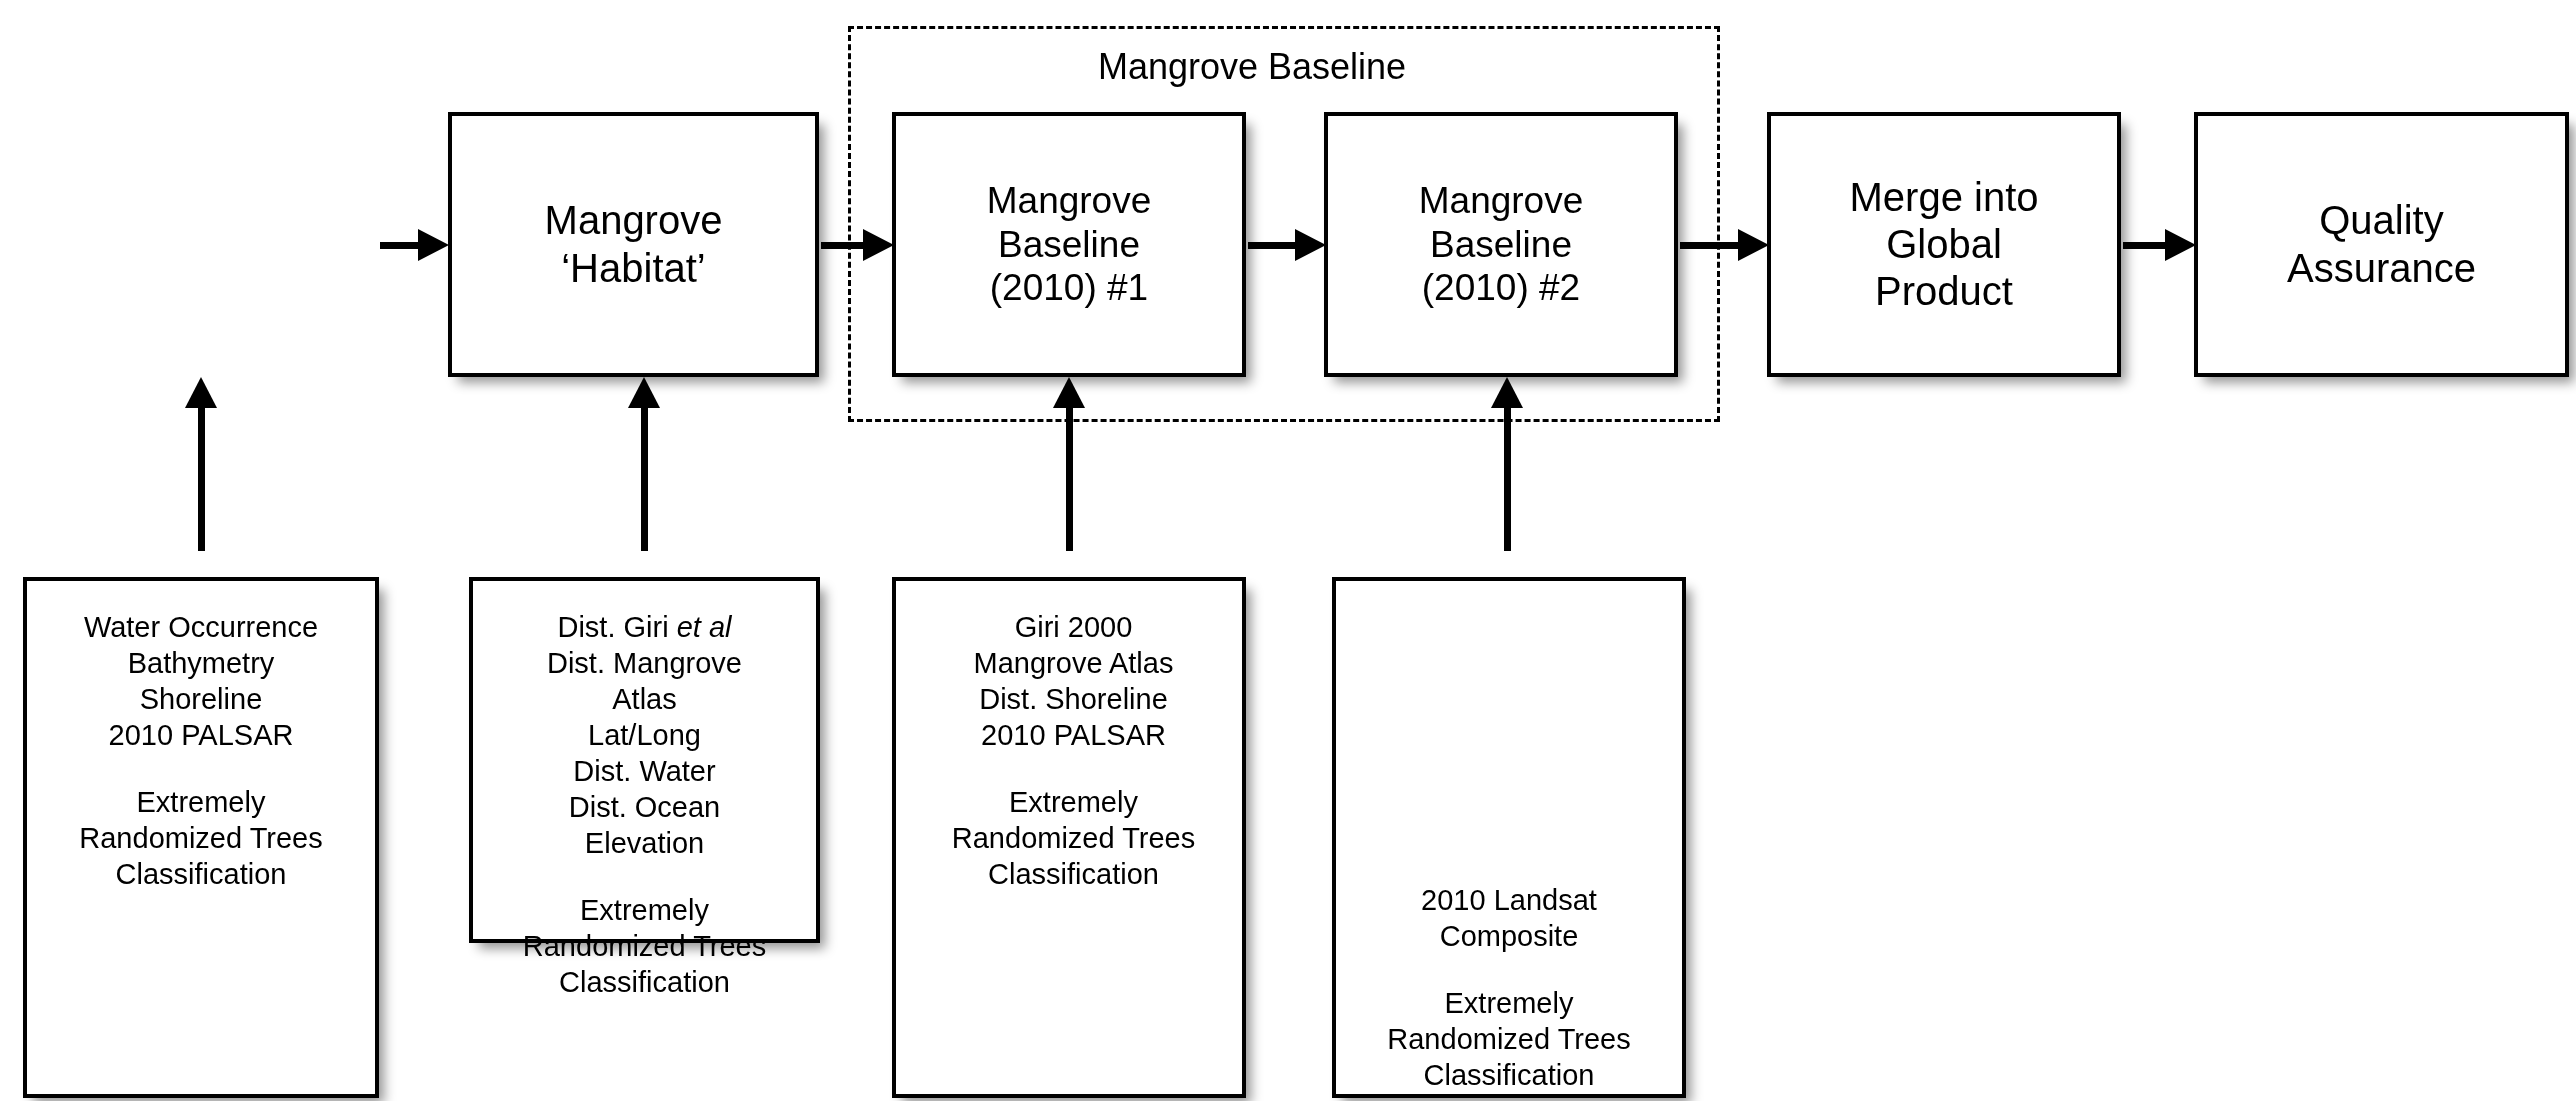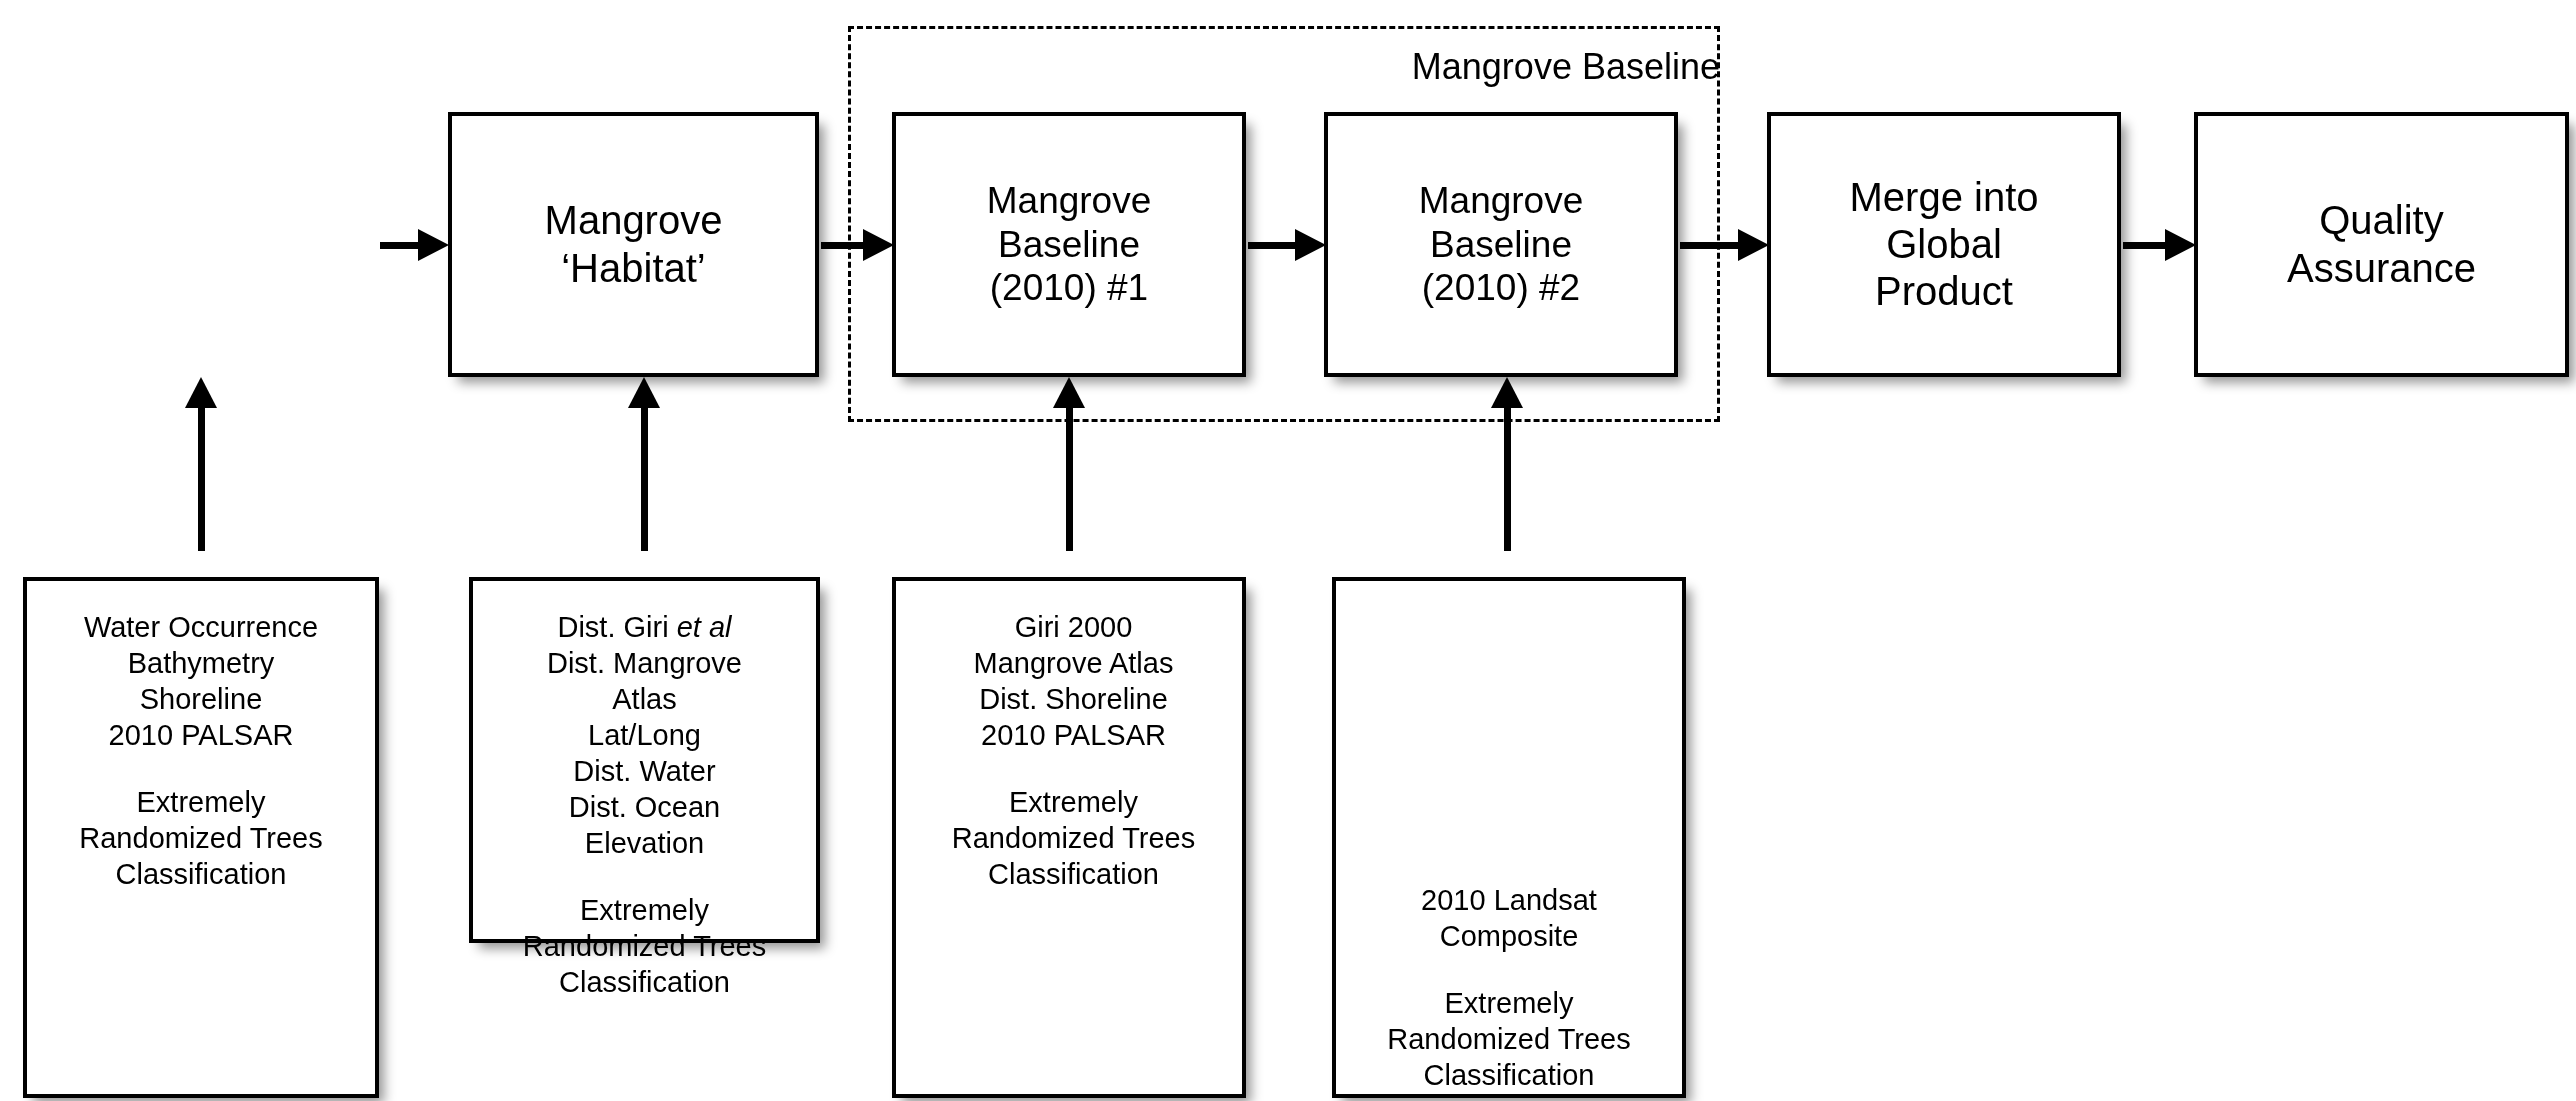--- a/index.html
+++ b/index.html
@@ -123,21 +123,21 @@
     border-right: 16px solid transparent;
     border-bottom: 31px solid #000000;
   }
 </style>
 </head>
 <body>
 
 <div id="canvas">
 
   <div class="group-dashed" style="left:848px; top:26px; width:872px; height:396px;"></div>
-  <div class="group-title" style="left:848px; top:49px; width:872px;text-align:right;">Mangrove Baseline</div>
+  <div class="group-title" style="left:816px; top:49px; width:872px;">Mangrove Baseline</div>
 
 
   <div class="node node-top" style="left:448px; top:112px; width:371px; height:265px;">
     <span class="label">Mangrove
 ‘Habitat’</span>
   </div>
 
   <div class="node node-top node-baseline" style="left:892px; top:112px; width:354px; height:265px;">
     <span class="label">Mangrove
 Baseline

